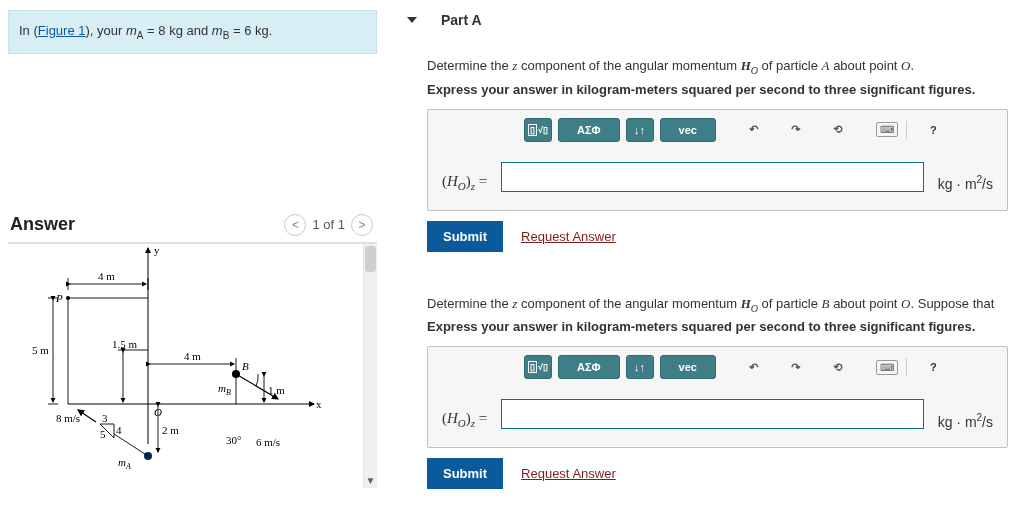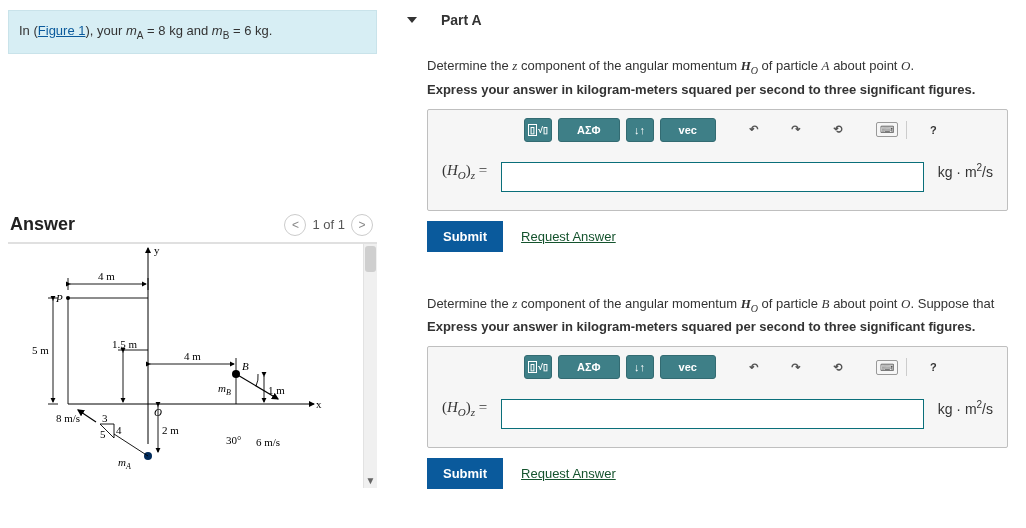--- a/index.html
+++ b/index.html
@@ -51,35 +51,35 @@
   .tb-btn {
     display: inline-flex; align-items: center; justify-content: center;
     height: 24px; border-radius: 3px; font-size: 11px; font-weight: bold;
     padding: 0 18px; cursor: pointer;
   }
   .tb-teal { background: #3e7f87; color: #fff; border: 1px solid #336b72; }
   .tb-teal.sq { width: 28px; padding: 0; }
   .tb-flat { color: #555; background: transparent; border: none; width: 24px; }
   .tb-sep { width: 1px; height: 18px; background: #ccc; margin: 0 2px; }
   .kbd-btn { font-size: 10px; color: #555; border: 1px solid #999; border-radius: 2px; padding: 1px 3px; }
-  .answer-row { display: flex; align-items: flex-start; gap: 14px; padding: 12px 14px 18px 14px; }
+  .answer-row { display: flex; align-items: flex-end; gap: 14px; padding: 12px 14px 18px 14px; }
   .lhs { font-family: "Times New Roman", serif; font-size: 15px; }
   .lhs .sub2 { font-size: 11px; vertical-align: sub; }
   .ans-input {
     flex: 1; height: 30px; border: 1.5px solid #0a6f7a; background: #fff;
     padding: 4px 6px; font-size: 14px; outline: none;
   }
   .units { font-family: Liberation Sans, sans-serif; font-size: 14px; white-space: nowrap; }
   .units sup { font-size: 10px; }
   .action-row { display: flex; align-items: center; gap: 18px; padding: 10px 0 14px 0; }
   .submit-btn {
     background: #0a5a9c; color: #fff; font-weight: bold; font-size: 13px;
     border: none; padding: 8px 16px; cursor: pointer;
   }
-  .req-link { color: #14532d; text-decoration: underline; font-size: 13px; cursor: pointer; text-align: right; }
+  .req-link { color: #7f1d1d; text-decoration: underline; font-size: 13px; cursor: pointer; text-align: right; }
   .bold-ital { font-weight: bold; font-style: italic; }
 </style>
 </head>
 <body>
 
 <div class="container">
 
   <div class="left-col">
     <div class="problem-statement">
       <span>In (</span><a href="#" class="figlink">Figure 1</a><span>), your </span><i>m</i><span class="sub">A</span><span> = 8 kg and </span><i>m</i><span class="sub">B</span><span> = 6 kg.</span>

